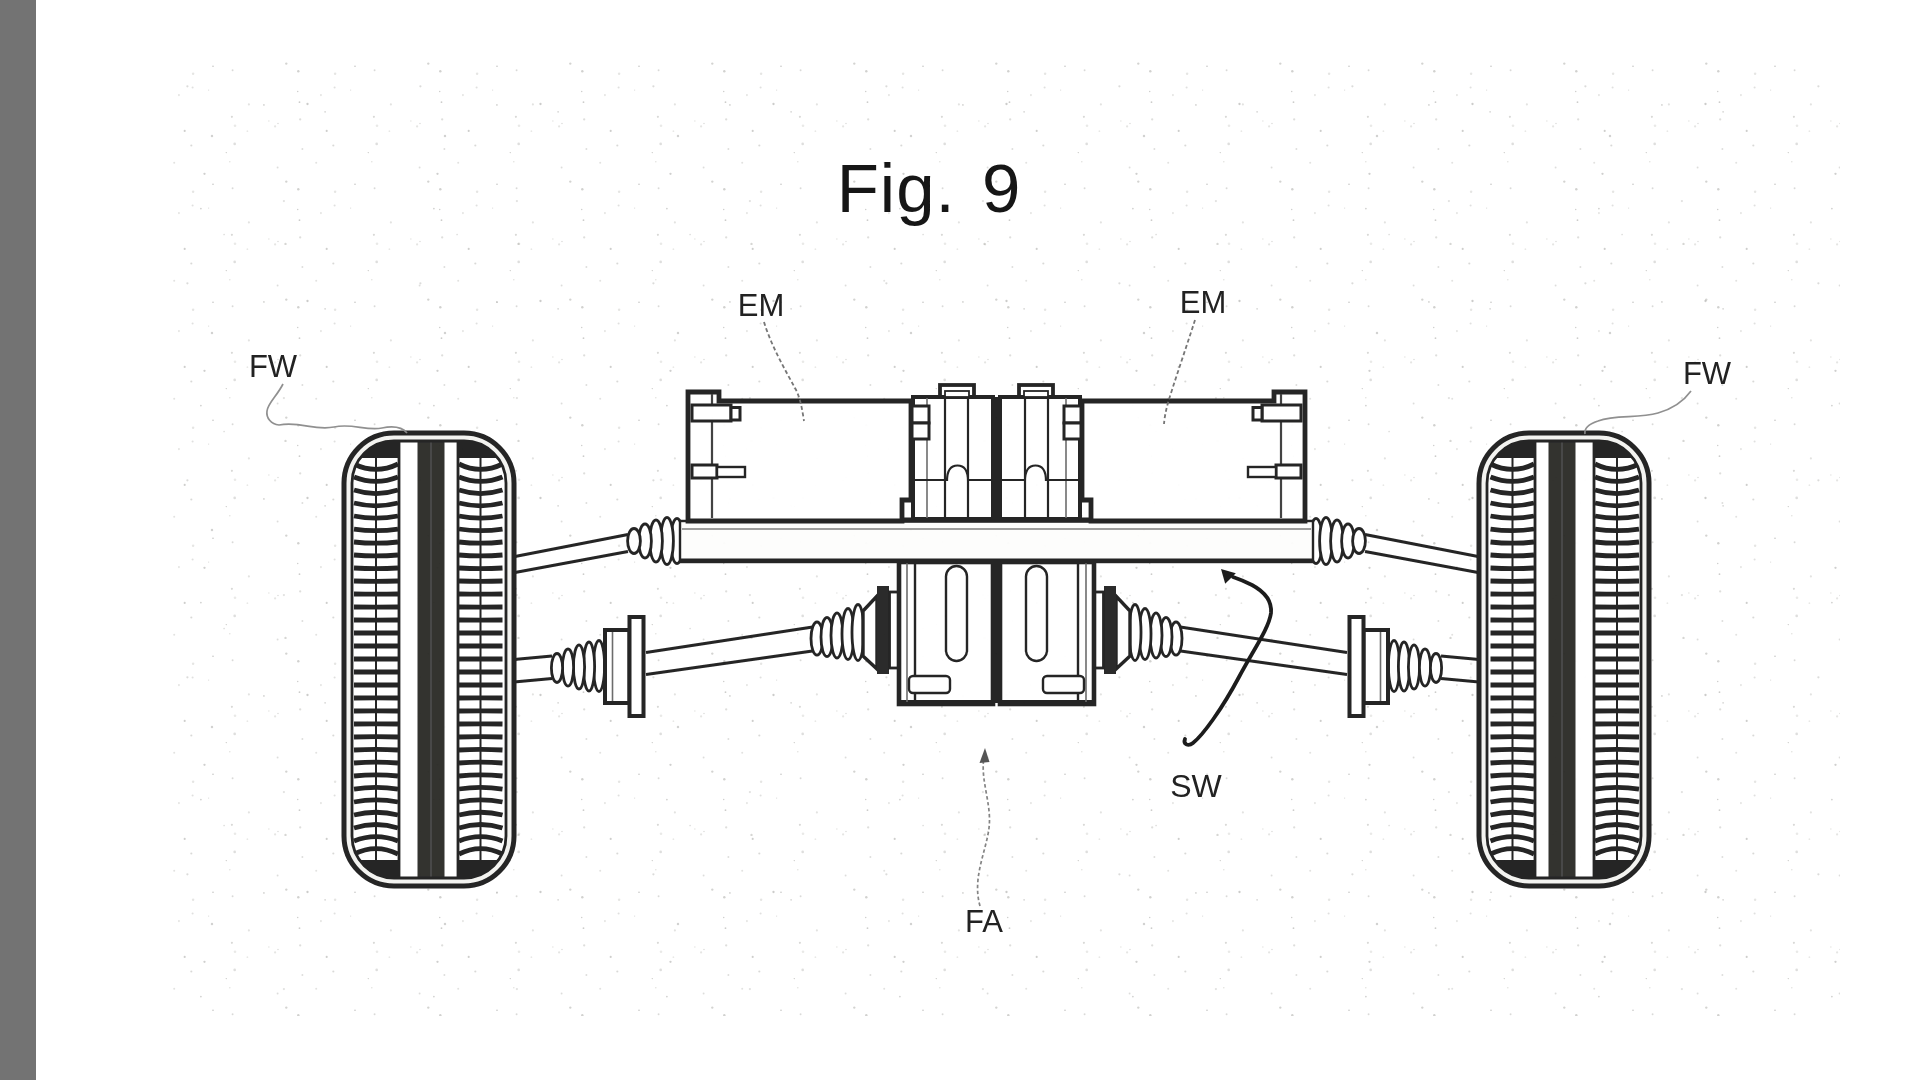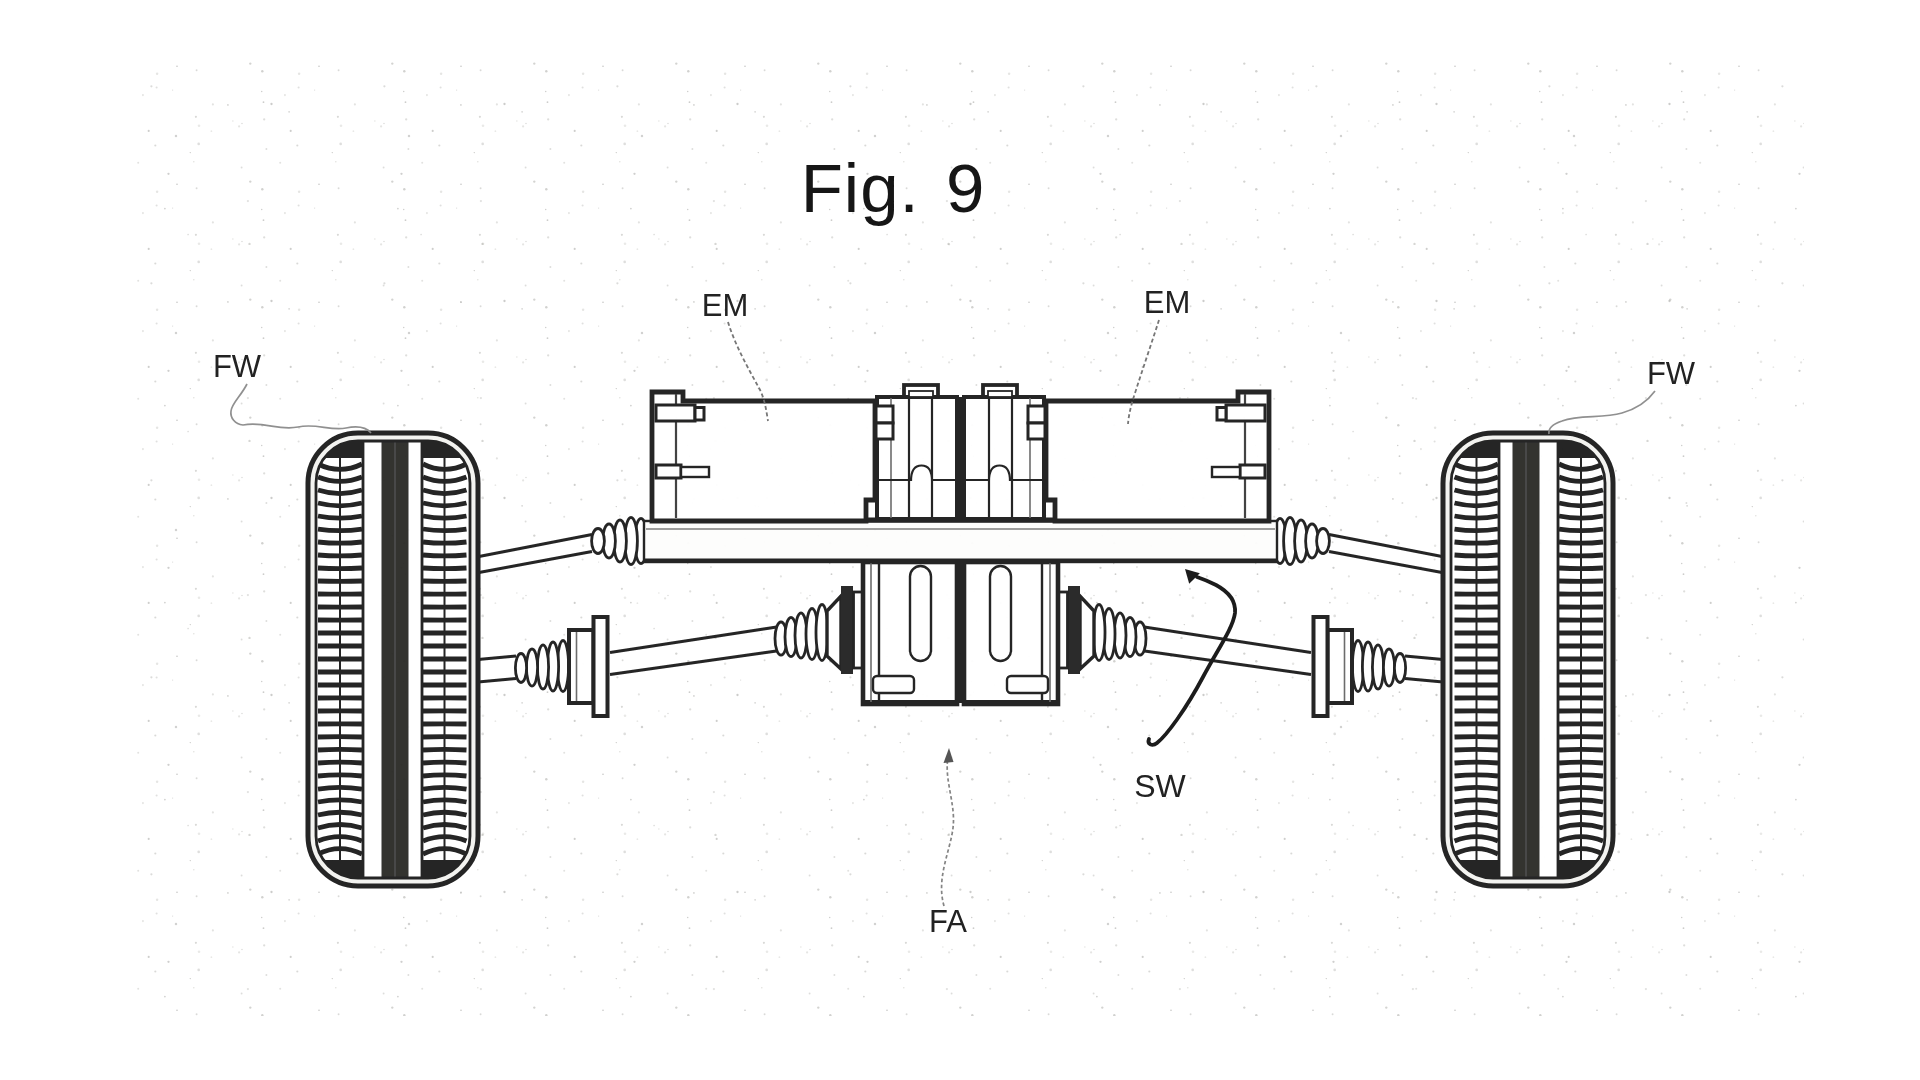--- a/index.html
+++ b/index.html
@@ -1,21 +1,21 @@
 <!DOCTYPE html>
 <html><head>
 <meta charset="utf-8">
 <title>Fig. 9</title>
 <style>
   html, body {
     margin: 0; padding: 0; background: #ffffff;
     width: 1920px; height: 1080px; overflow: hidden;
     font-family: "Liberation Sans", "DejaVu Sans", sans-serif;
   }
-  .page { position: relative; width: 1626px; height: 1080px; background: #737373; }
+  .page { position: relative; width: 1626px; height: 1080px; background: #737373; padding-left: 36px; }
   svg { display: block; }
   text { user-select: none; }
 </style>
 </head>
 <body>
 
 <div class="page">
 <svg viewBox="0 0 1920 1080" width="1920" height="1080" xmlns="http://www.w3.org/2000/svg" font-family="'Liberation Sans','DejaVu Sans',sans-serif">
   <defs>
     <pattern id="noise1" width="142" height="118" patternUnits="userSpaceOnUse">

